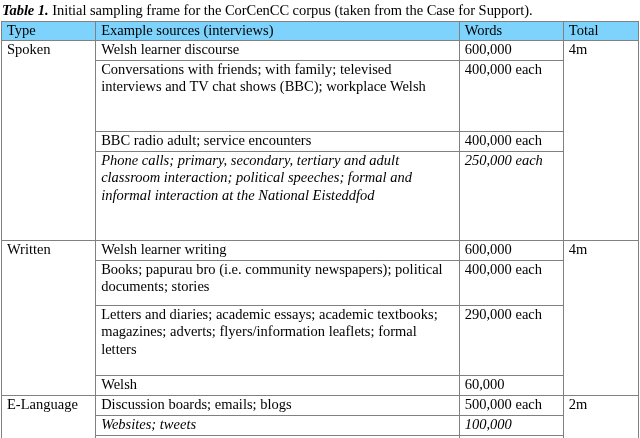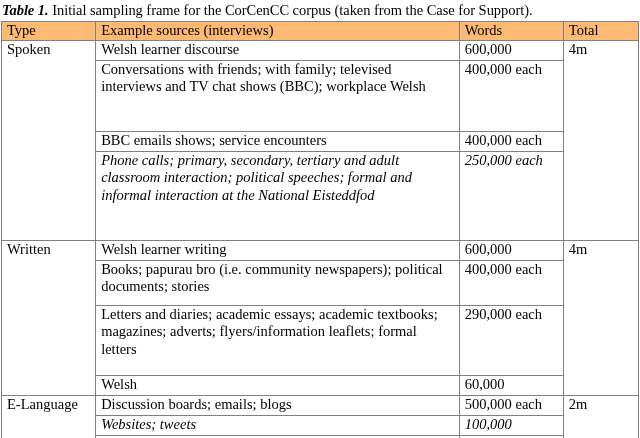--- a/index.html
+++ b/index.html
@@ -41,21 +41,21 @@
     line-height: 17.2px;
   }
   table.sampling td, table.sampling th {
     border: 1.3px solid #808080;
     padding: 0px 4px 1px 5px;
     vertical-align: top;
     text-align: left;
     font-weight: normal;
   }
   thead th {
-    background: #fdba74;
+    background: #7dd3fc;
     font-weight: bold;
     text-align: center;
     padding-top: 1px;
     padding-bottom: 2px;
   }
   td.type-cell {
     vertical-align: top;
   }
   td.words-cell {
     text-align: left;
@@ -111,21 +111,21 @@
         <td class="type-cell" rowspan="4">Spoken</td>
         <td class="source-cell">Welsh learner discourse</td>
         <td class="words-cell">600,000</td>
         <td class="total-cell" rowspan="4">4m</td>
       </tr>
       <tr class="h-r2">
         <td class="source-cell">Conversations with friends; with family; televised interviews and TV chat shows (BBC); workplace Welsh</td>
         <td class="words-cell">400,000 each</td>
       </tr>
       <tr class="h-r3">
-        <td class="source-cell">BBC emails shows; service encounters</td>
+        <td class="source-cell">BBC radio adult; service encounters</td>
         <td class="words-cell">400,000 each</td>
       </tr>
       <tr class="h-r4">
         <td class="source-cell">Phone calls; primary, secondary, tertiary and adult classroom interaction; political speeches; formal and informal interaction at the National Eisteddfod</td>
         <td class="words-cell">250,000 each</td>
       </tr>
 
       <tr class="h-r5">
         <td class="type-cell" rowspan="4">Written</td>
         <td class="source-cell">Welsh learner writing</td>

